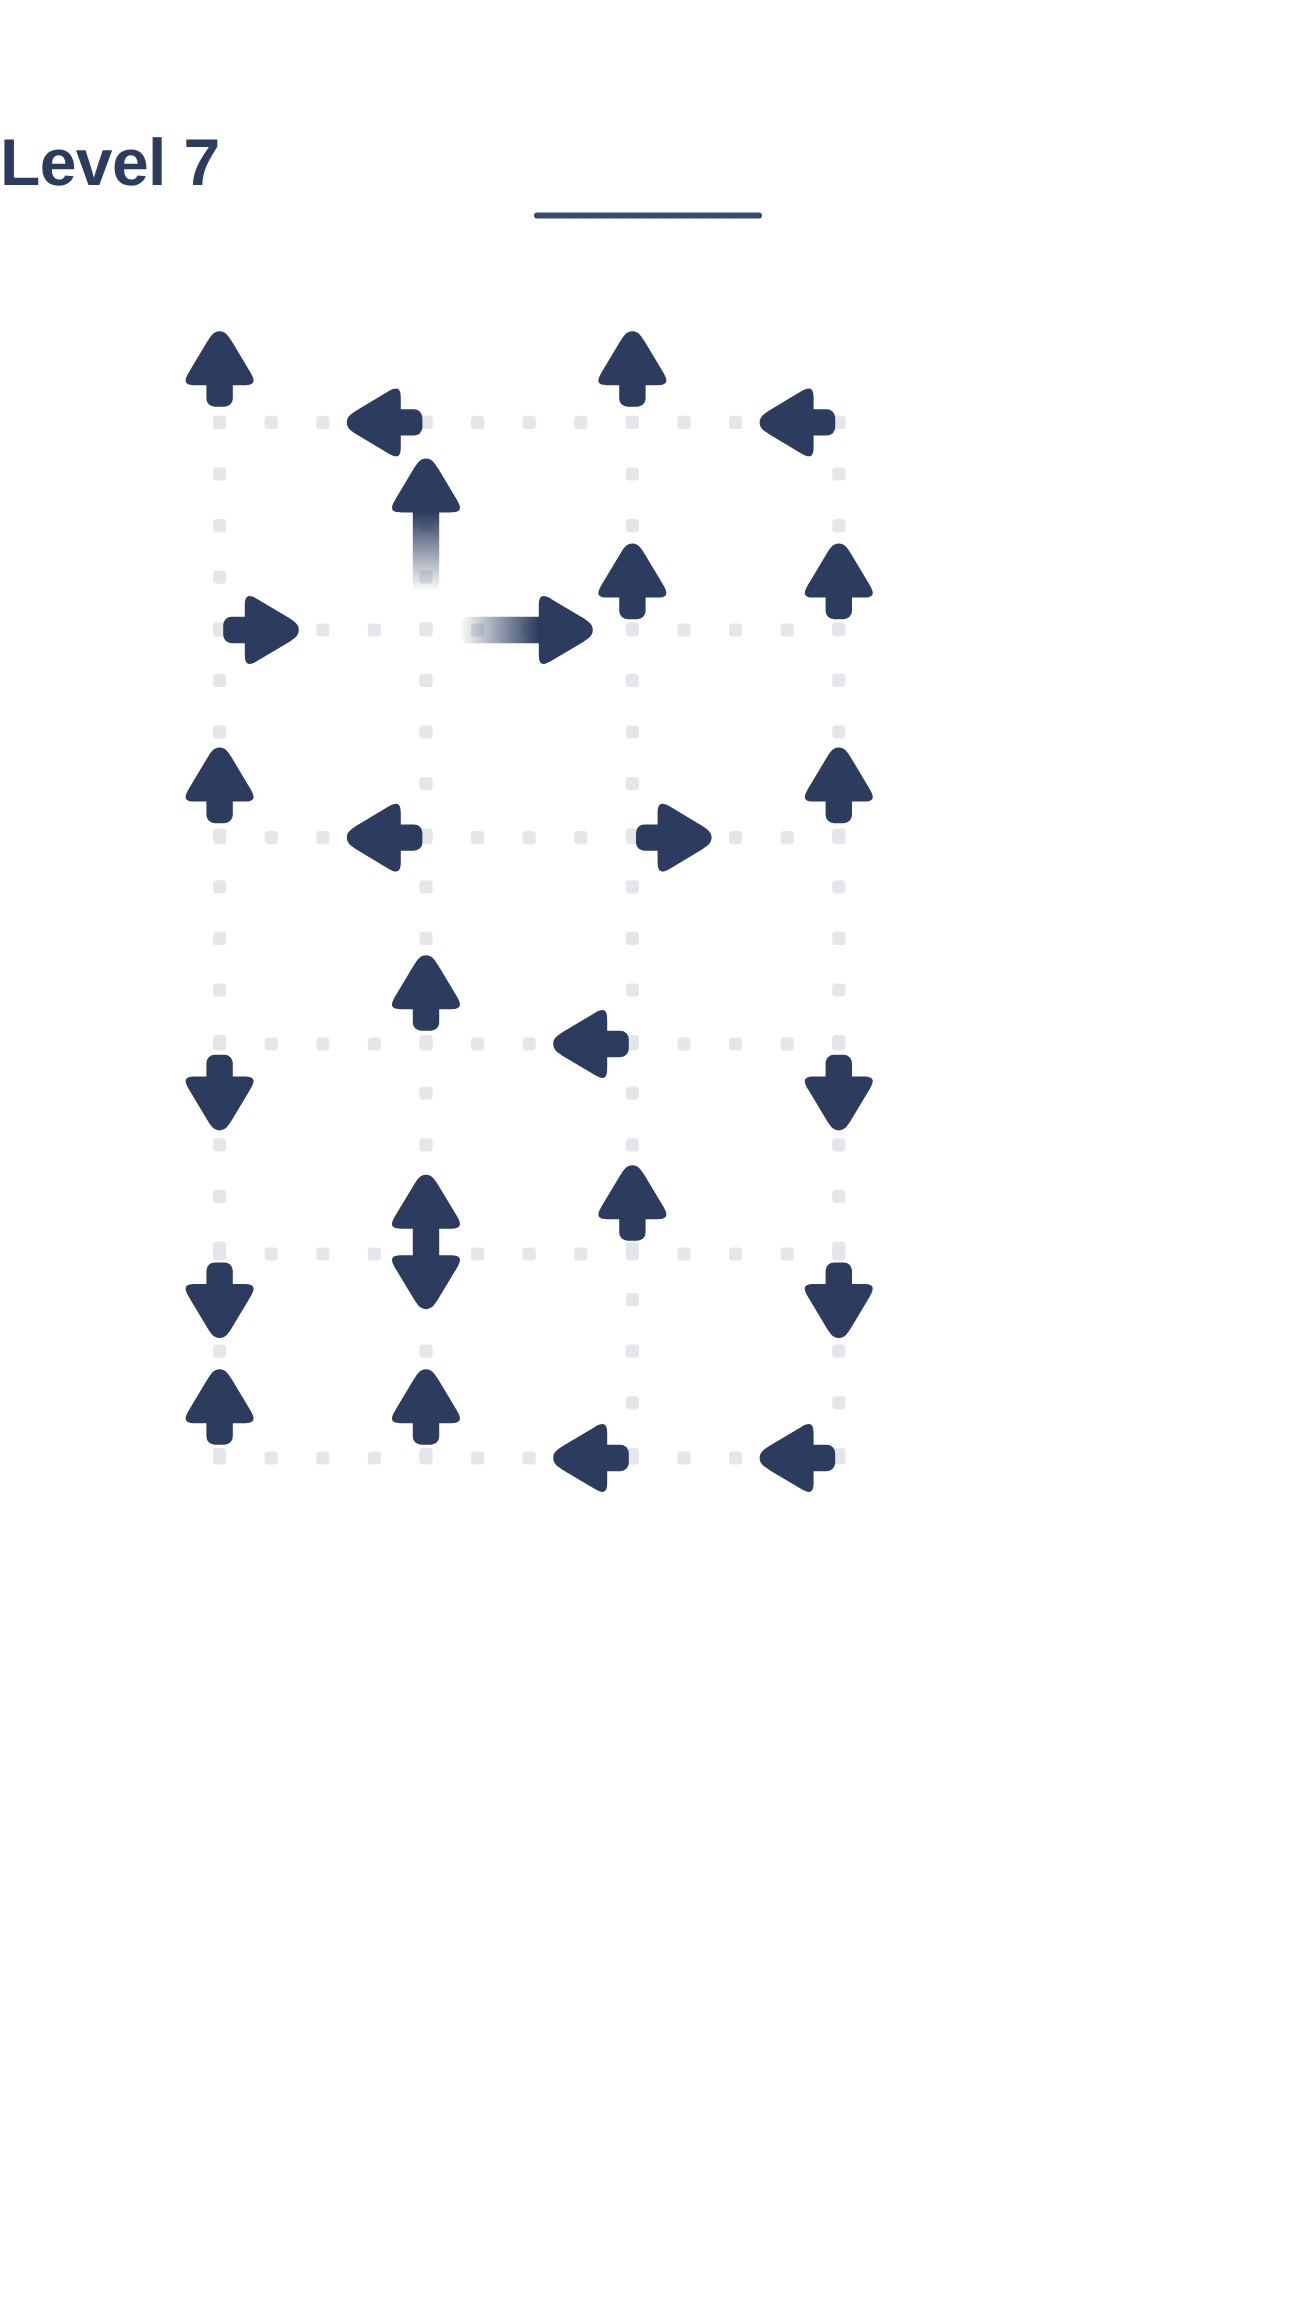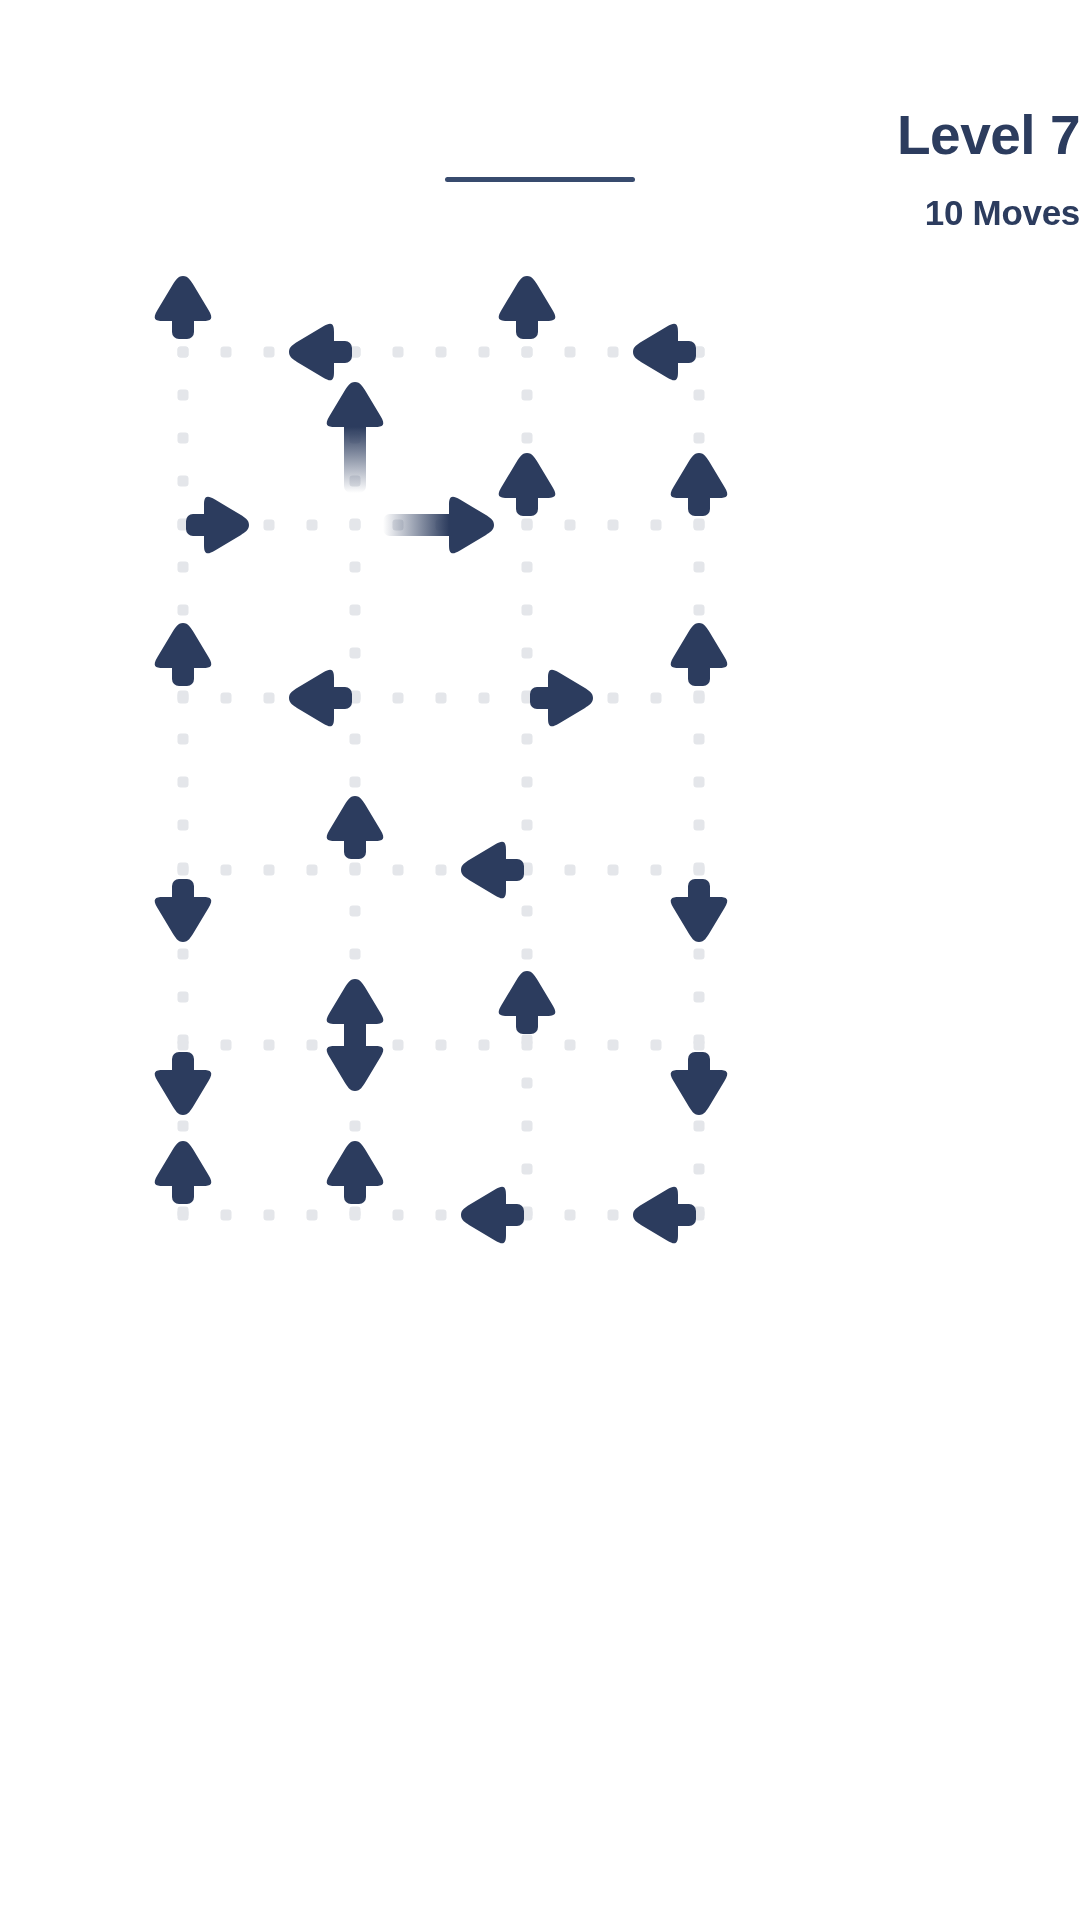--- a/index.html
+++ b/index.html
@@ -15,21 +15,21 @@
     font-family: "Liberation Sans", sans-serif;
     -webkit-font-smoothing: antialiased;
   }
 
   
   #header {
     position: absolute;
     left: 0;
     top: 0;
     width: 1080px;
-    text-align: right;
+    text-align: left;
   }
   #level-title {
     margin: 0;
     padding-top: 108px;
     font-size: 55px;
     font-weight: 800;
     letter-spacing: -0.5px;
     color: #2c3c5e;
     line-height: 1.0;
     font-family: "Liberation Sans", sans-serif;
@@ -83,21 +83,20 @@
     display: block;
     overflow: visible;
   }
 </style>
 </head>
 <body>
 
 <div id="header">
   <h1 id="level-title">Level 7</h1>
   <div id="title-rule"></div>
-  <div id="moves-label">10 Moves</div>
 </div>
 
 <div id="board">
   <div id="grid-layer">
       <div class="grid-dot" style="left: 183px; top: 352px;"></div>
       <div class="grid-dot" style="left: 226px; top: 352px;"></div>
       <div class="grid-dot" style="left: 269px; top: 352px;"></div>
       <div class="grid-dot" style="left: 312px; top: 352px;"></div>
       <div class="grid-dot" style="left: 355px; top: 352px;"></div>
       <div class="grid-dot" style="left: 398px; top: 352px;"></div>

